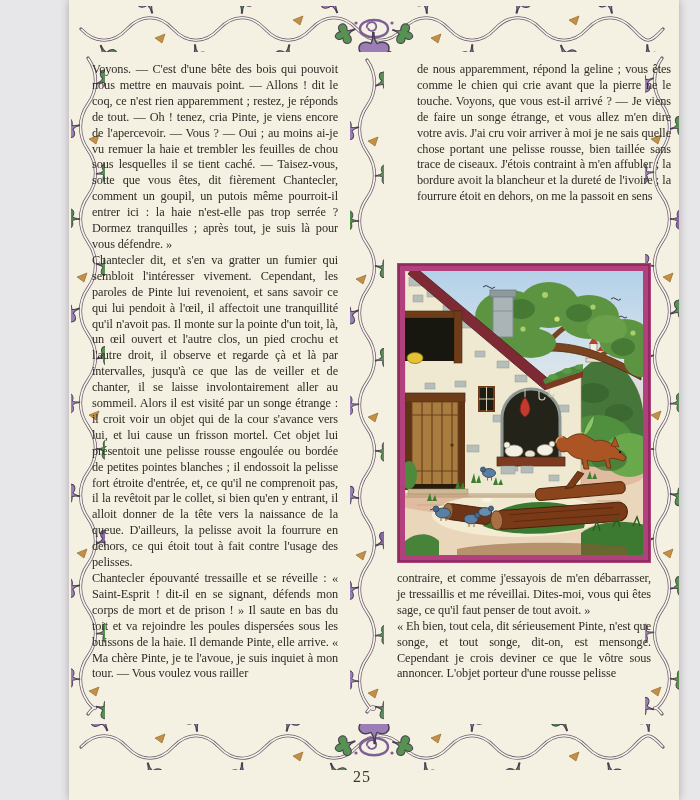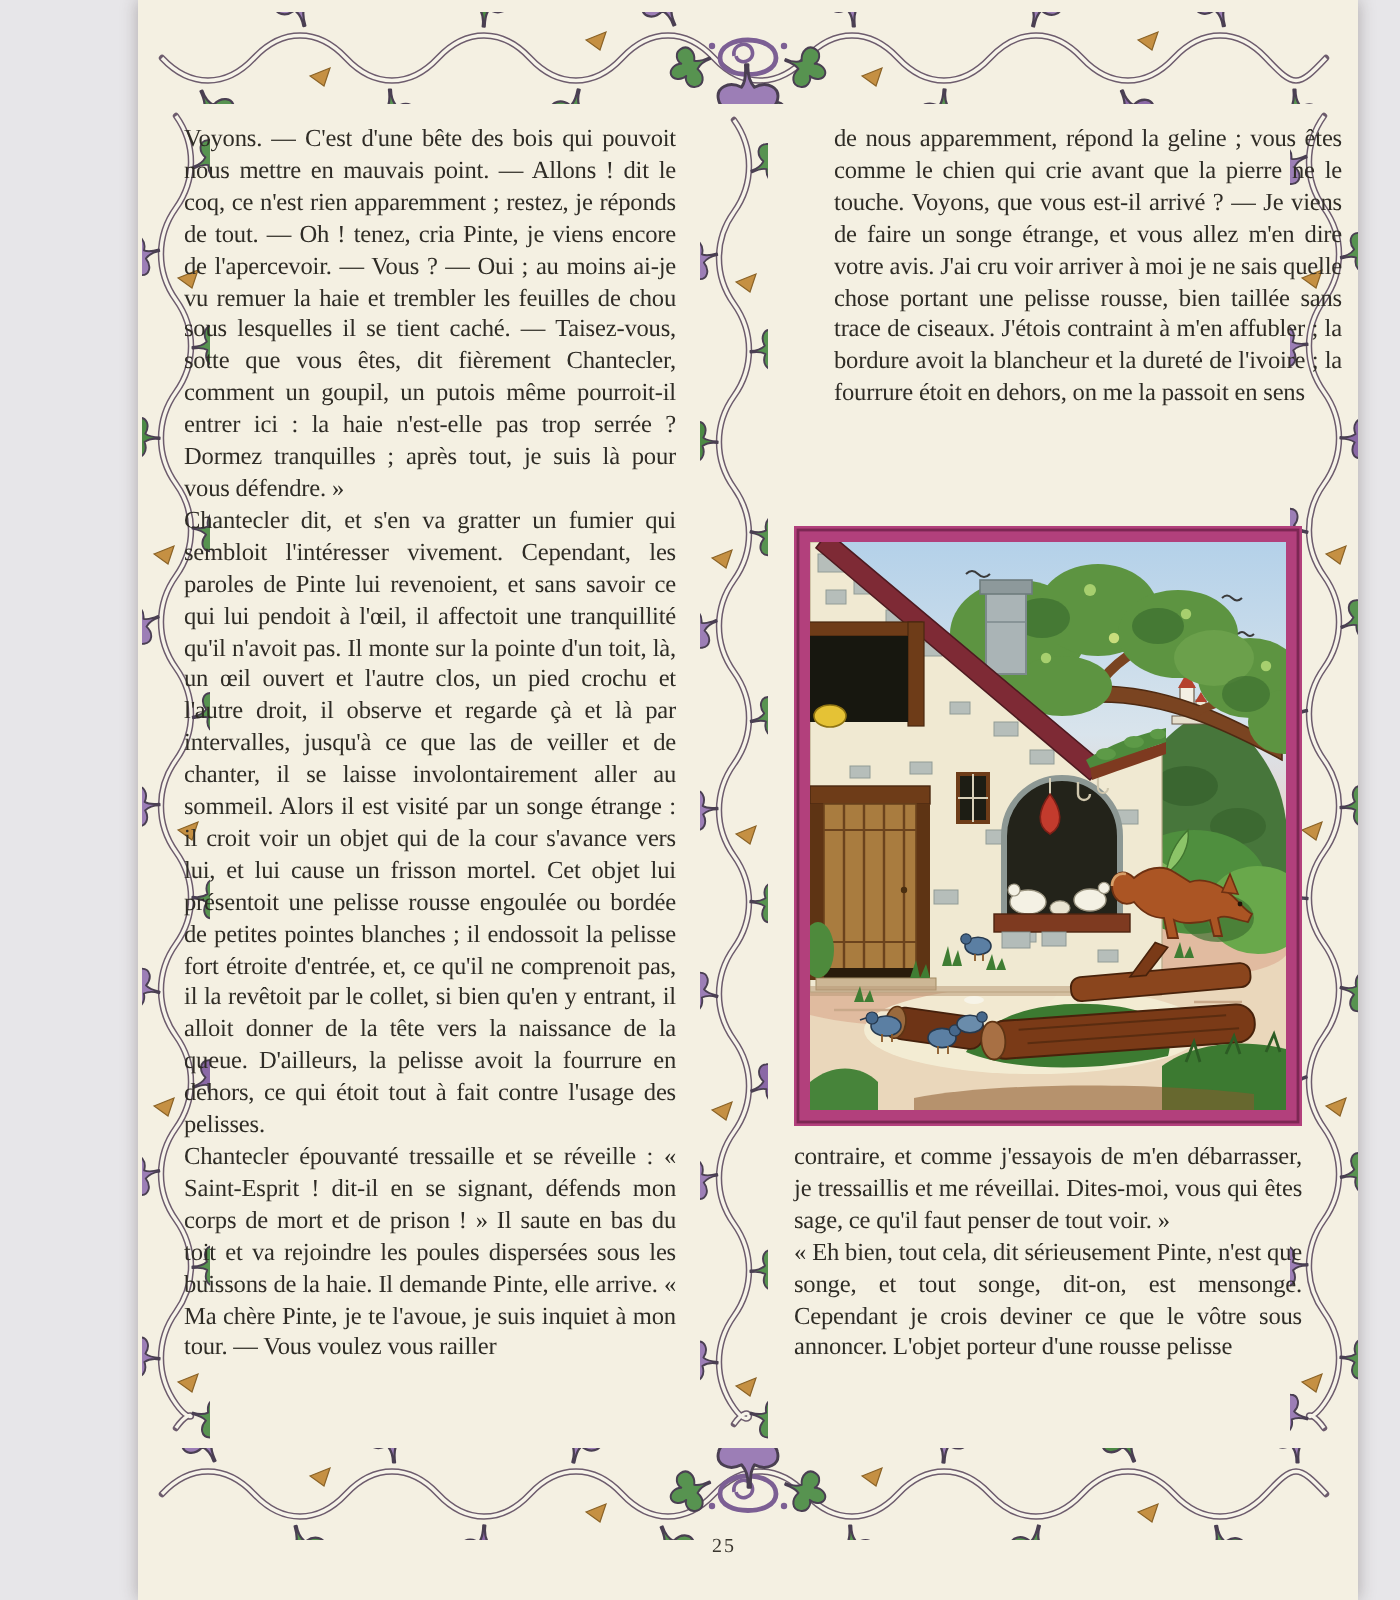--- a/index.html
+++ b/index.html
@@ -22,21 +22,21 @@
     font-size:12.3px;line-height:15.9px;color:#2f2c26;
     text-align:justify;letter-spacing:-0.1px;
   }
   .col p{margin:0;padding:0;}
   .illus{
     position:absolute;left:328px;top:263px;width:254px;height:300px;
   }
   .illus svg{display:block;width:254px;height:300px;}
   .pagenum{
     position:absolute;left:0;top:768px;width:586px;
-    text-align:center;font-size:10px;color:#3a362e;letter-spacing:1px;
+    text-align:center;font-size:16px;color:#3a362e;letter-spacing:1px;
   }
 </style>
 </head>
 <body>
 
 <svg width="0" height="0" style="position:absolute" aria-hidden="true">
   <defs>
     <g id="ivyleaf" stroke="#4a3f52" stroke-width="0.9" fill="currentColor" stroke-linejoin="round">
       <path d="M0,6 C0.2,2.6 -0.6,0.6 -2,-1 C-6,1 -10.2,-1 -9.2,-5 C-8.6,-7.9 -5,-8.6 -3,-7 C-4.2,-10 -2.2,-13.2 0,-13.2 C2.2,-13.2 4.2,-10 3,-7 C5,-8.6 8.6,-7.9 9.2,-5 C10.2,-1 6,1 2,-1 C1,0.4 0.6,2.6 0.8,6 Z"></path>
     </g>
@@ -419,18 +419,18 @@
 
         <path d="M184,270 C200,258 226,256 248,262 L248,292 L184,292 Z" fill="#3c7a31"></path>
         <path d="M196,268 l4,-10 l3,10 M216,264 l4,-9 l3,9 M236,263 l4,-9 l3,9" stroke="#2c5c24" stroke-width="1.4" fill="none"></path>
         <path d="M8,278 C20,268 34,270 42,278 L42,292 L8,292 Z" fill="#47843a"></path>
         <path d="M60,286 C100,278 180,278 230,284 L230,292 L60,292 Z" fill="#8a5a2e" opacity="0.55"></path>
       </g>
     </svg>
   </div>
 
   <div class="col" style="left:328px;top:571px;width:254px;">
-    <p>contraire, et comme j'essayois de m'en débarrasser, je tressaillis et me réveillai. Dites-moi, vous qui êtes sage, ce qu'il faut penser de tout voir. »</p>
+    <p>contraire, et comme j'essayois de m'en débarrasser, je tressaillis et me réveillai. Dites-moi, vous qui êtes sage, ce qu'il faut penser de tout avoit. »</p>
     <p>« Eh bien, tout cela, dit sérieusement Pinte, n'est que songe, et tout songe, dit-on, est mensonge. Cependant je crois deviner ce que le vôtre sous annoncer. L'objet porteur d'une rousse pelisse</p>
   </div>
 
   <div class="pagenum">25</div>
 </div>
 
 </body></html>

